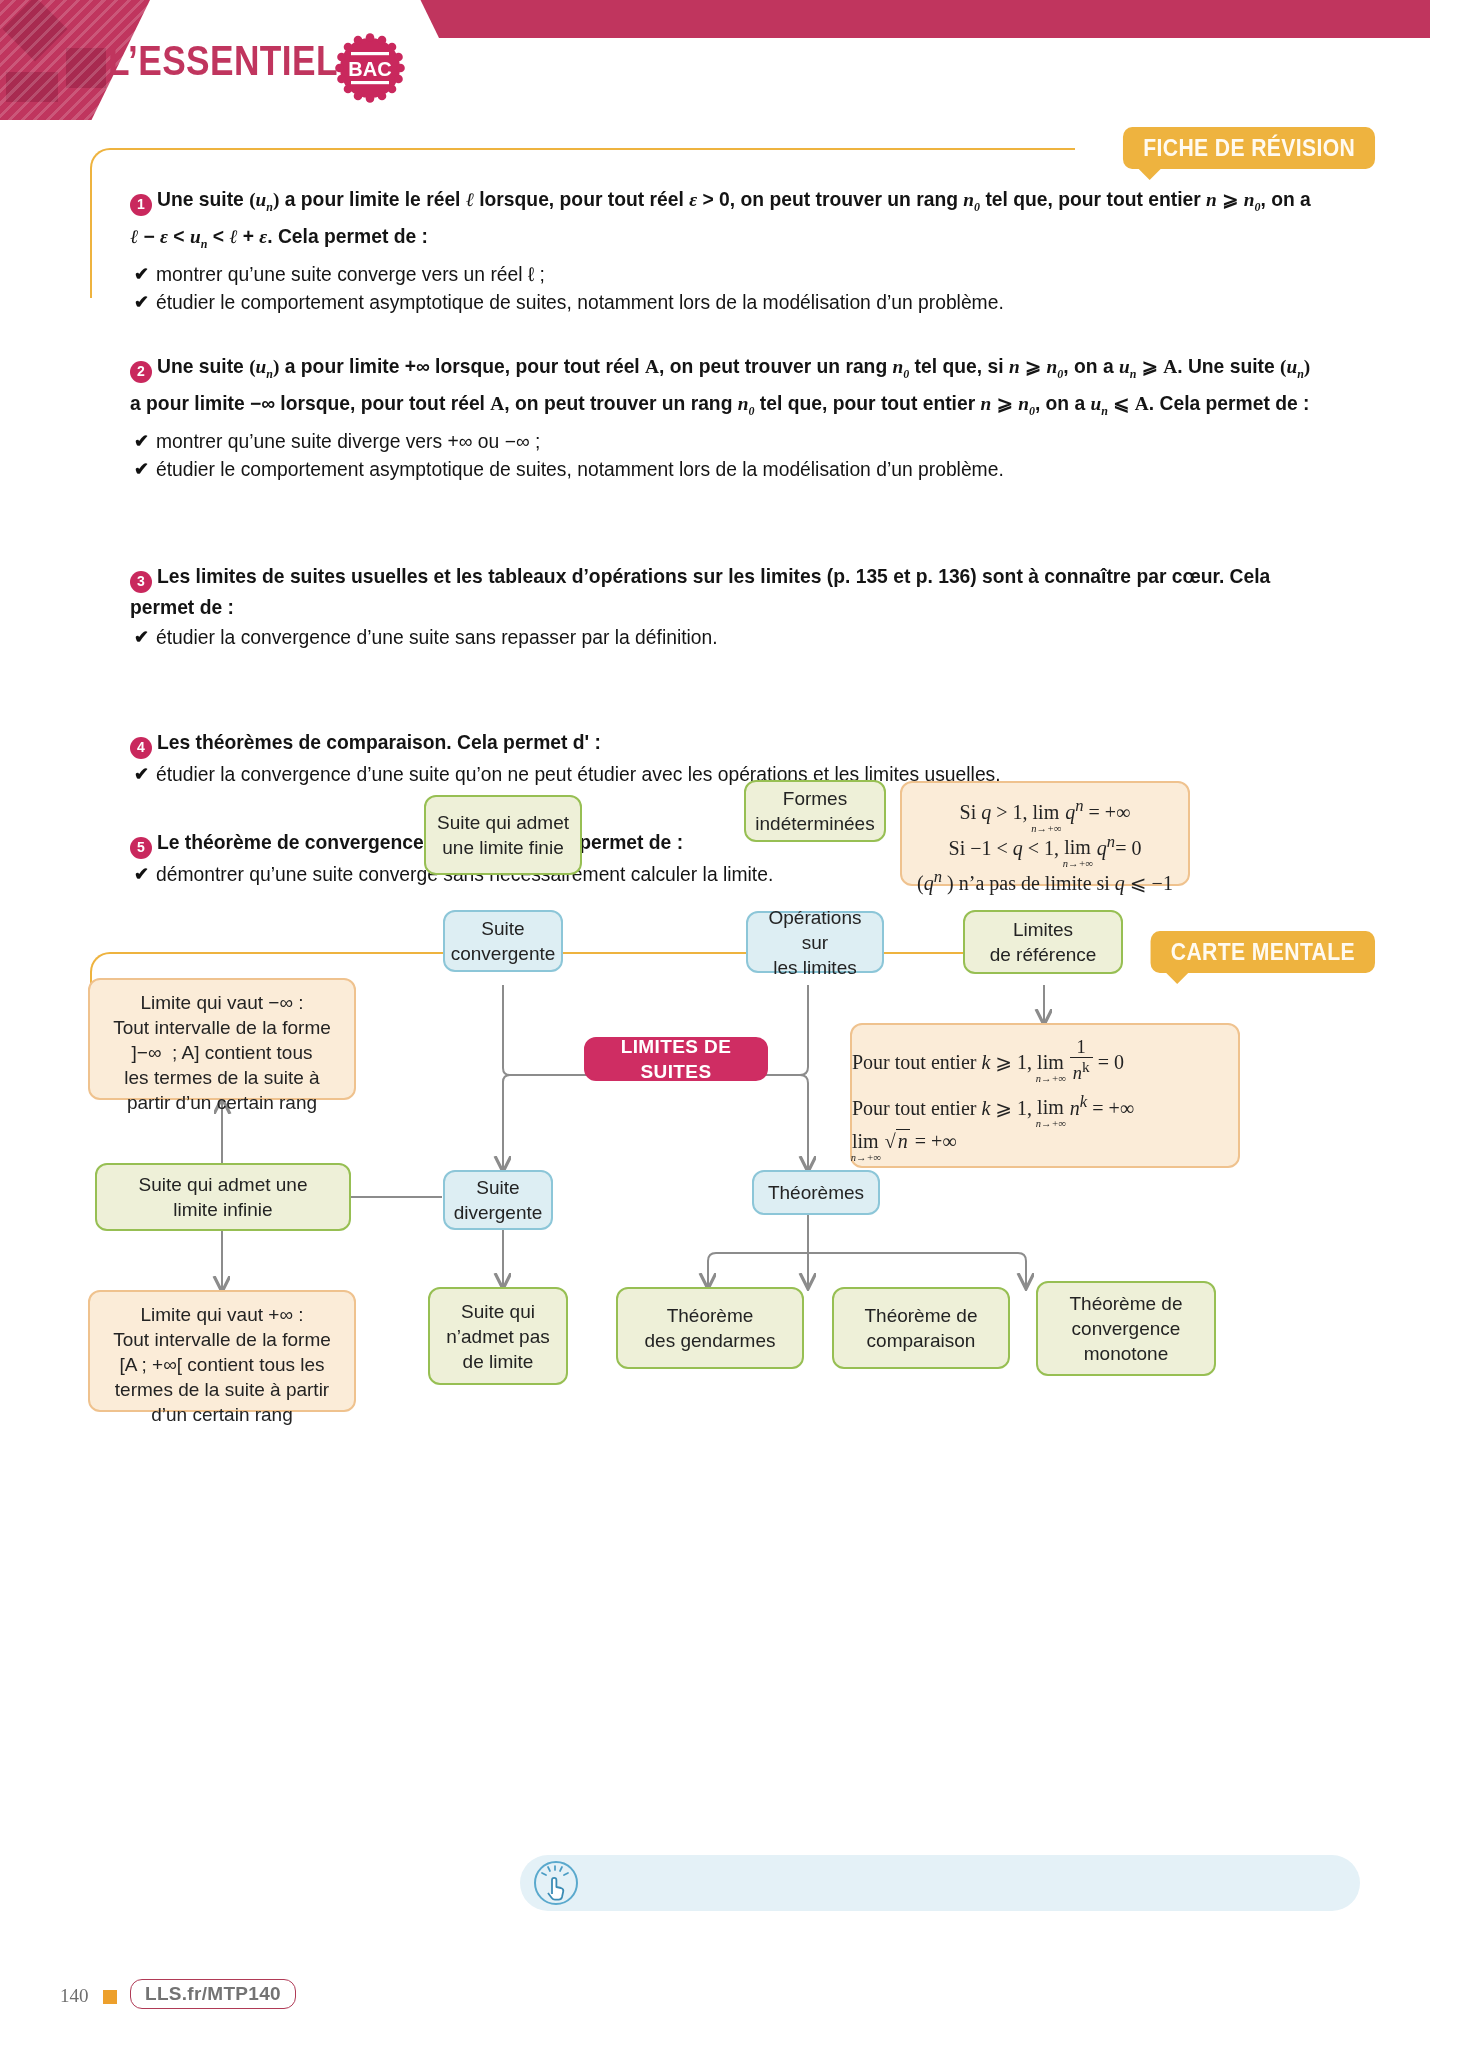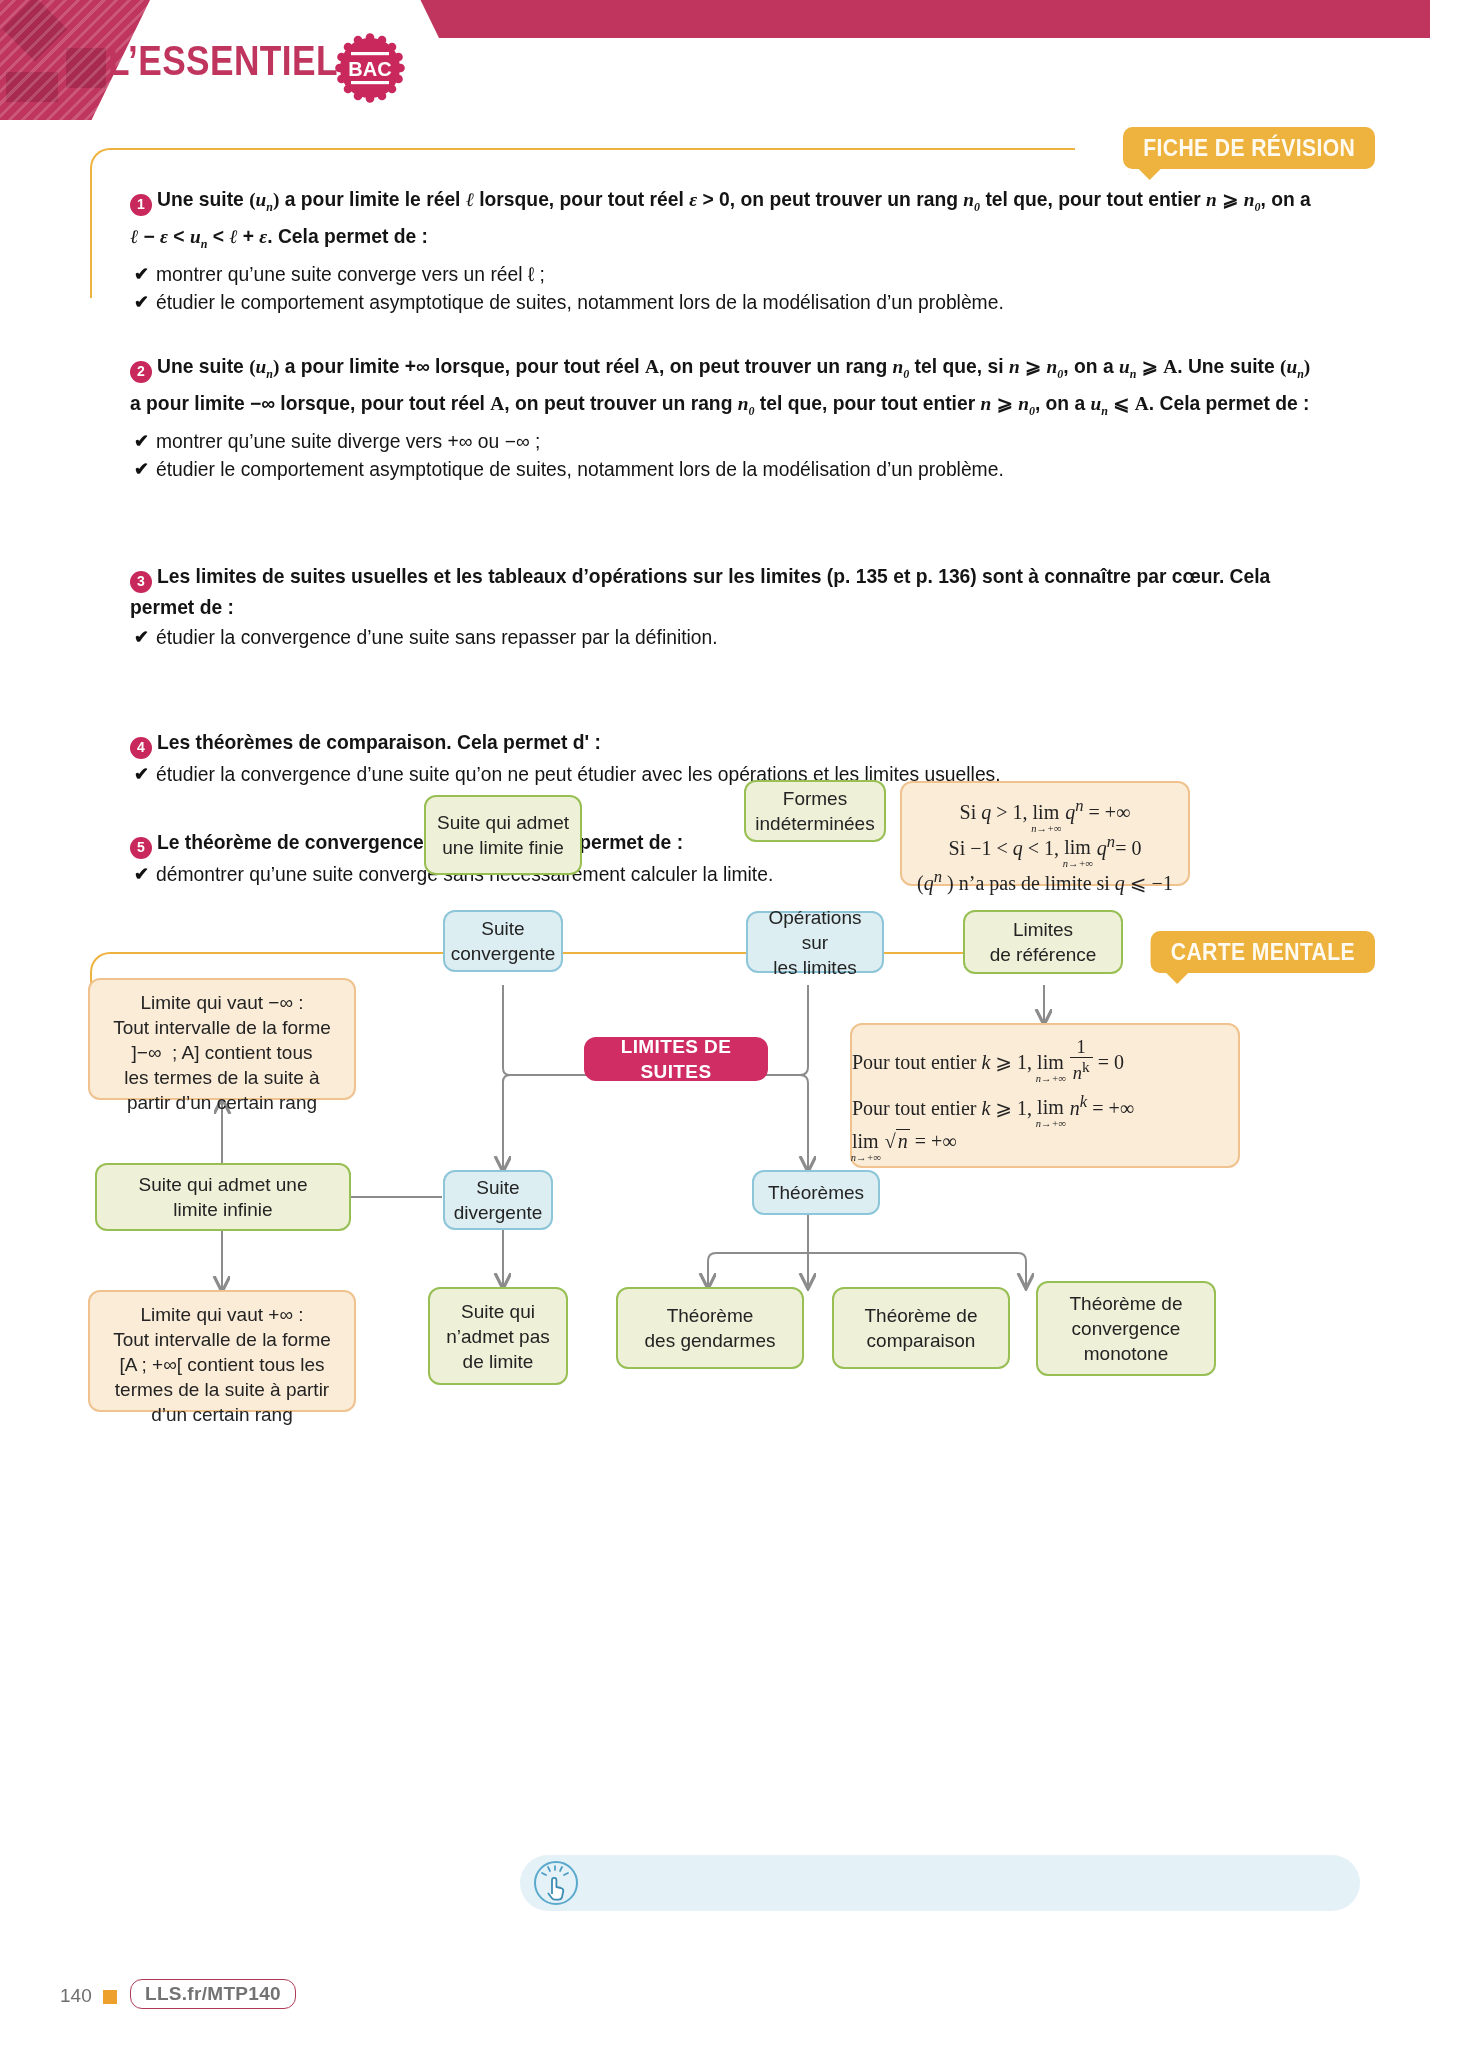--- a/index.html
+++ b/index.html
@@ -142,21 +142,21 @@
   }
   .dl-pill{
     display:inline-block; border:1.8px solid #3e9dc4; border-radius:9px;
     padding:2px 9px; margin-left:8px; color:#1b7fa8; font-weight:700; font-size:18px;
     vertical-align:1px;
   }
 
   
   .ft-num{
     position:absolute; left:60px; top:1985px; font-size:19px; color:#6e6e6e;
-    font-family:Liberation Sans, sans-serif;
+    font-family:Liberation Serif, serif;
   }
   .ft-sq{ position:absolute; left:103px; top:1990px; width:14px; height:14px; background:#eda02c; }
   .ft-pill{
     position:absolute; left:130px; top:1979px;
     border:1.8px solid #b03a56; border-radius:12px; padding:3px 14px;
     color:#737373; font-weight:700; font-size:19px;
     font-family:"Liberation Sans", sans-serif; letter-spacing:.3px;
   }
 </style>
 </head>

